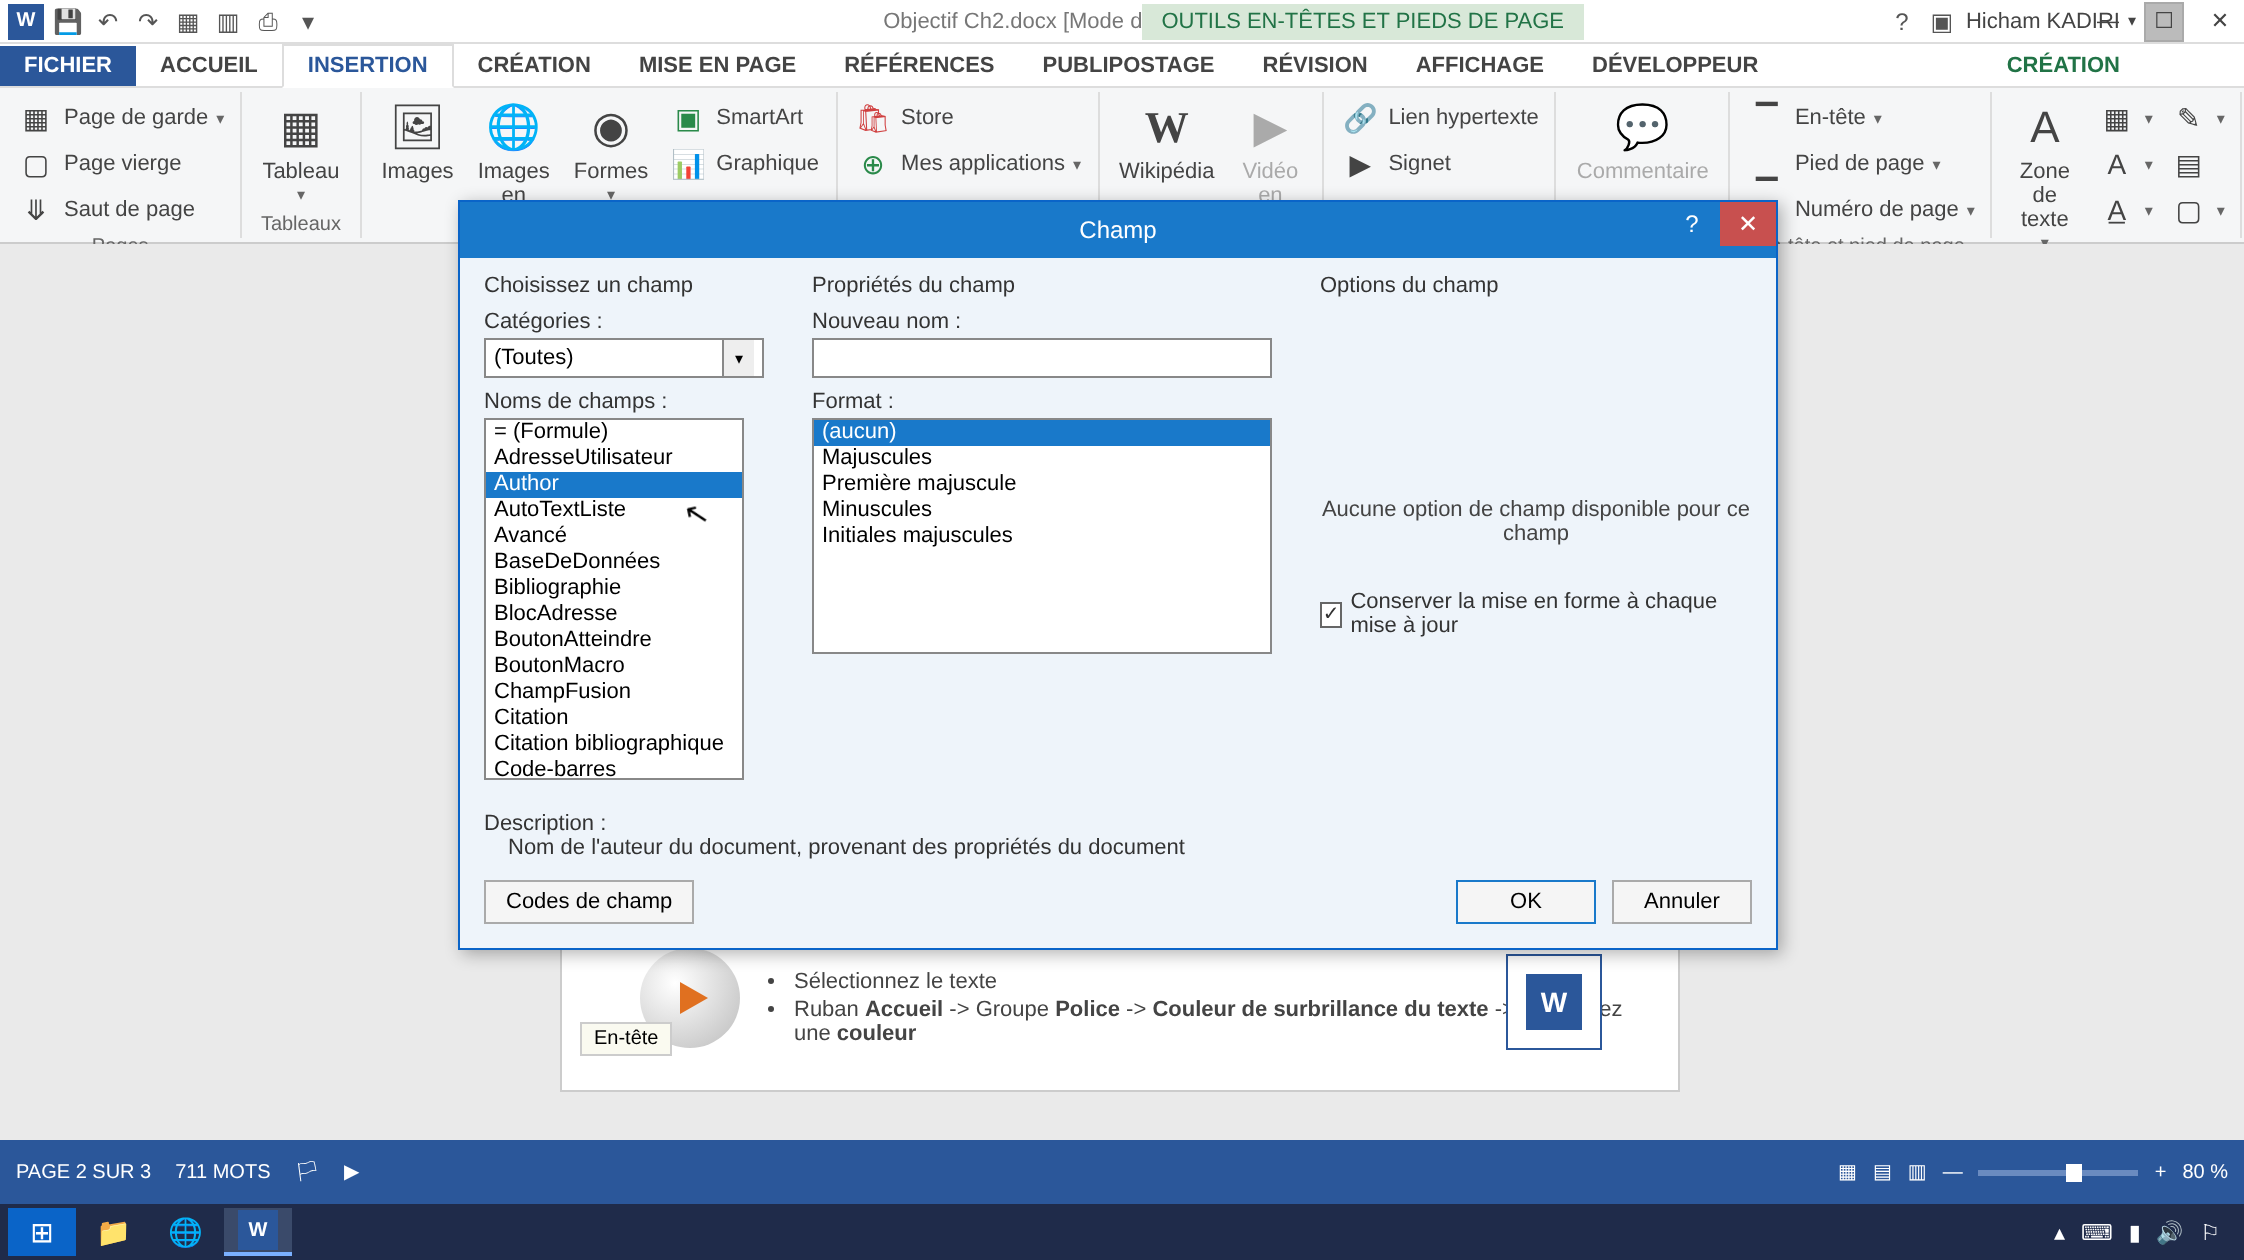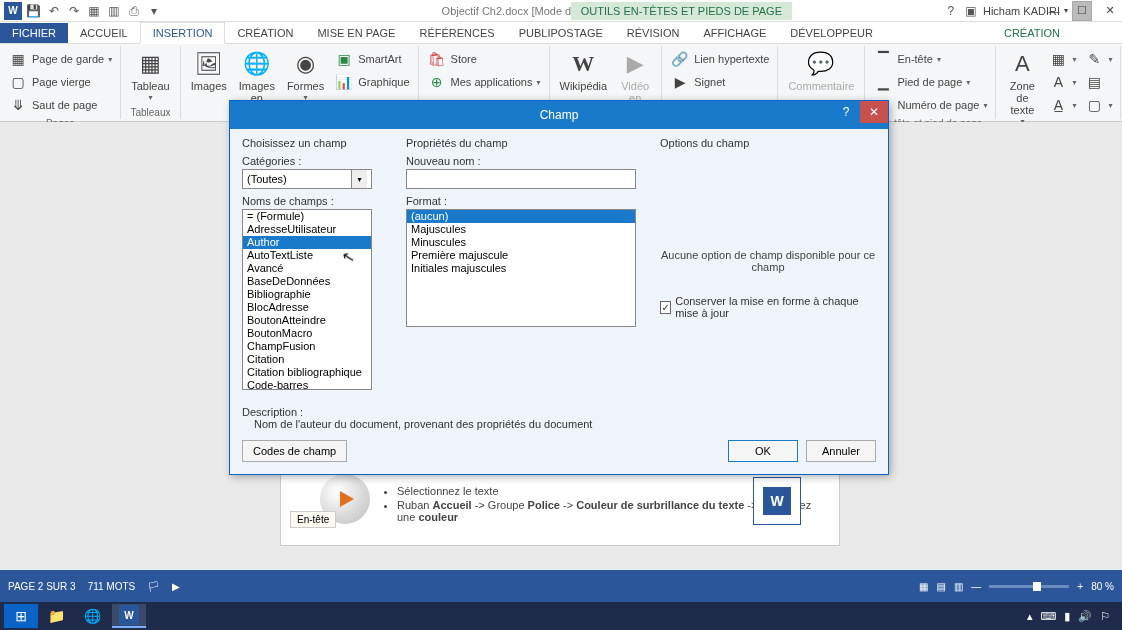--- a/index.html
+++ b/index.html
@@ -12,21 +12,21 @@
 .word-icon { width: 18px; height: 18px; background: #2b579a; color: #fff; font-weight: bold; font-size: 10px; display: inline-flex; align-items: center; justify-content: center; }
 .title-center { position: absolute; left: 50%; transform: translateX(-50%); font-size: 11px; color: #777; }
 .title-right { position: absolute; right: 330px; font-size: 11px; color: #217346; background: #d8e8d8; padding: 3px 10px; }
 .win-controls { position: absolute; right: 0; display: flex; gap: 4px; align-items: center; }
 .win-btn { width: 24px; height: 16px; display: inline-flex; align-items: center; justify-content: center; font-size: 11px; color: #444; }
 .user-area { position: absolute; right: 30px; display: flex; align-items: center; gap: 4px; font-size: 11px; color: #444; }
 .avatar { width: 20px; height: 20px; background: #bbb; border: 1px solid #aaa; }
 
 
 .ribbon-tabs { height: 22px; background: #fff; display: flex; align-items: flex-end; border-bottom: 1px solid #ddd; }
-.tab { padding: 4px 12px; font-size: 11px; color: #444; cursor: pointer; }
+.tab { padding: 4px 12px; font-size: 11px; color: #444; cursor: pointer; font-weight: bold; }
 .tab.file { background: #2b579a; color: #fff; }
 .tab.active { background: #fff; color: #2b579a; border-top: 1px solid #ddd; border-left: 1px solid #ddd; border-right: 1px solid #ddd; border-bottom: 1px solid #fff; margin-bottom: -1px; }
 .tab.tool { color: #217346; margin-left: auto; margin-right: 50px; }
 
 
 .ribbon { height: 78px; background: #f5f6f7; border-bottom: 1px solid #ccc; display: flex; padding: 2px 0; }
 .group { border-right: 1px solid #ddd; padding: 2px 6px; display: flex; flex-direction: column; }
 .group-body { flex: 1; display: flex; gap: 4px; align-items: flex-start; }
 .group-label { font-size: 10px; color: #666; text-align: center; padding-top: 2px; }
 .btn-col { display: flex; flex-direction: column; gap: 1px; }
@@ -358,21 +358,21 @@
     <div class="dlg-title-btns">
       <div class="dlg-tbtn">?</div>
       <div class="dlg-tbtn close">✕</div>
     </div>
   </div>
   <div class="dlg-body">
 
     <div class="panel" style="flex:0 0 150px;">
       <div class="panel-title">Choisissez un champ</div>
       <label class="lbl"><span>Catégories :</span></label>
-      <div class="combo" style="width:130px;">
+      <div class="combo" style="width:140px;">
         <span>(Toutes)</span>
         <span class="arr">▾</span>
       </div>
       <label class="lbl" style="margin-top:6px;"><span>Noms de champs :</span></label>
       <div class="listbox" id="fields-list" style="width:130px;">
           <div class="item">= (Formule)</div>
           <div class="item">AdresseUtilisateur</div>
           <div class="item sel">Author</div>
           <div class="item">AutoTextListe</div>
           <div class="item">Avancé</div>
@@ -390,22 +390,22 @@
     </div>
 
     <div class="panel" style="flex:0 0 240px;">
       <div class="panel-title">Propriétés du champ</div>
       <label class="lbl"><span>Nouveau nom :</span></label>
       <input class="textbox" type="text" style="">
       <label class="lbl" style="margin-top:6px;"><span>Format :</span></label>
       <div class="listbox short" id="formats-list">
           <div class="item sel">(aucun)</div>
           <div class="item">Majuscules</div>
+          <div class="item">Première majuscule</div>
           <div class="item">Minuscules</div>
-          <div class="item">Première majuscule</div>
           <div class="item">Initiales majuscules</div>
         </div>
     </div>
 
     <div class="panel">
       <div class="panel-title">Options du champ</div>
       <div class="opts-text">Aucune option de champ disponible pour ce champ</div>
       <div class="chk-row">
         <span class="chk">✓</span>
         <span>Conserver la mise en forme à chaque mise à jour</span>

